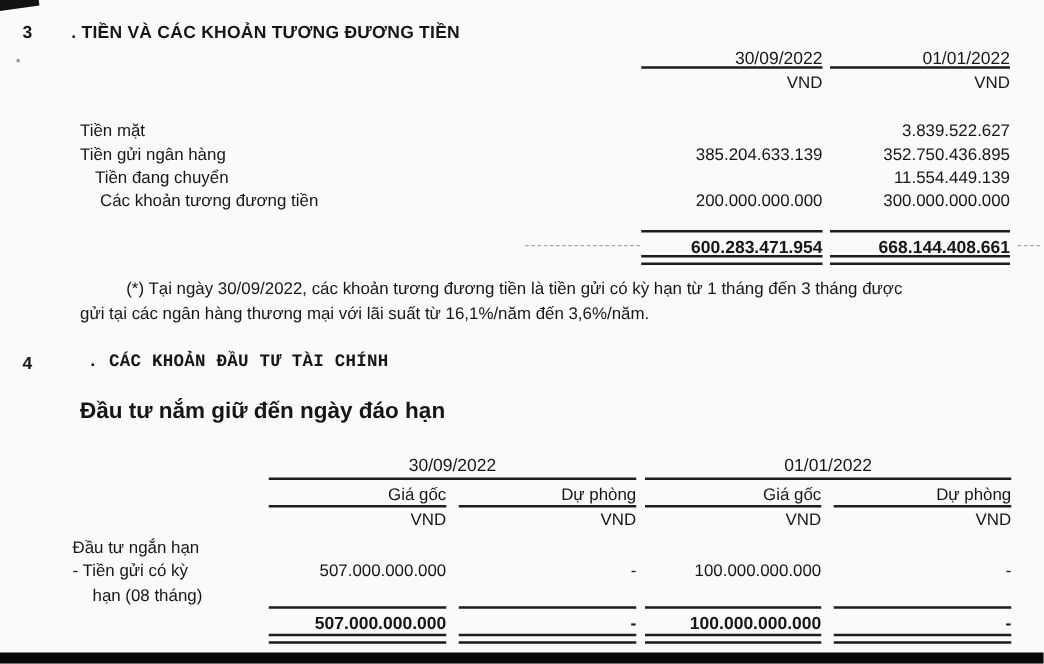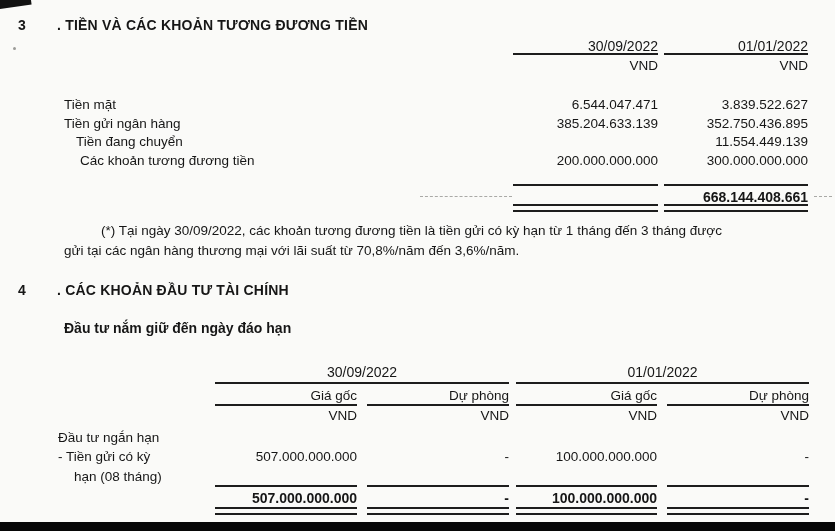--- a/index.html
+++ b/index.html
@@ -53,48 +53,48 @@
   <div class="abs heading" style="left:57px; top:16px;">. TIỀN VÀ CÁC KHOẢN TƯƠNG ĐƯƠNG TIỀN</div>
 
   <div class="abs num date t1c1" style="top:37px;">30/09/2022</div>
   <div class="abs num date t1c2" style="top:37px;">01/01/2022</div>
   <div class="abs rule t1c1" style="top:53px;"></div>
   <div class="abs rule t1c2" style="top:53px;"></div>
   <div class="abs num t1c1" style="top:57px;">VND</div>
   <div class="abs num t1c2" style="top:57px;">VND</div>
 
   <div class="abs" style="left:64px; top:96px;">Tiền mặt</div>
-  <div class="abs num t1c1" style="top:96px;">6.544.047.471</div>
   <div class="abs num t1c2" style="top:96px;">3.839.522.627</div>
 
   <div class="abs" style="left:64px; top:115px;">Tiền gửi ngân hàng</div>
   <div class="abs num t1c1" style="top:115px;">385.204.633.139</div>
   <div class="abs num t1c2" style="top:115px;">352.750.436.895</div>
 
   <div class="abs" style="left:76px; top:133px;">Tiền đang chuyển</div>
   <div class="abs num t1c2" style="top:133px;">11.554.449.139</div>
 
   <div class="abs" style="left:80px; top:152px;">Các khoản tương đương tiền</div>
   <div class="abs num t1c1" style="top:152px;">200.000.000.000</div>
   <div class="abs num t1c2" style="top:152px;">300.000.000.000</div>
 
   <div class="abs rule t1c1" style="top:184px;"></div>
   <div class="abs rule t1c2" style="top:184px;"></div>
   <div class="abs artifact" style="left:420px; top:196px; width:92px;"></div>
   <div class="abs artifact" style="left:814px; top:196px; width:18px;"></div>
+  <div class="abs num total t1c1" style="top:189px;">600.283.471.954</div>
   <div class="abs num total t1c2" style="top:189px;">668.144.408.661</div>
   <div class="abs dblrule t1c1" style="top:204px;"></div>
   <div class="abs dblrule t1c2" style="top:204px;"></div>
 
   <div class="abs" style="left:64px; top:222px; width:760px;margin-left:37px;">(*) Tại ngày 30/09/2022, các khoản tương đương tiền là tiền gửi có kỳ hạn từ 1 tháng đến 3 tháng được</div>
-  <div class="abs" style="left:64px; top:242px; width:760px;">gửi tại các ngân hàng thương mại với lãi suất từ 70,8%/năm đến 3,6%/năm.</div>
+  <div class="abs" style="left:64px; top:242px; width:760px;">gửi tại các ngân hàng thương mại với lãi suất từ 16,1%/năm đến 3,6%/năm.</div>
 
   <div class="abs heading" style="left:18px; top:281px;">4</div>
-  <div class="abs heading" style="left:57px; top:281px;">. CÁC KHOẢN ĐẦU TƯ TÀI CHÍNH</div>
-  <div class="abs bold" style="left:64px; top:319px; font-size:14px;">Đầu tư nắm giữ đến ngày đáo hạn</div>
+  <div class="abs heading" style="left:70px; top:281px;font-family:Liberation Mono, monospace;">. CÁC KHOẢN ĐẦU TƯ TÀI CHÍNH</div>
+  <div class="abs bold" style="left:64px; top:319px; font-size:18px;">Đầu tư nắm giữ đến ngày đáo hạn</div>
 
   <div class="abs center date t2g1" style="top:363px;">30/09/2022</div>
   <div class="abs center date t2g2" style="top:363px;">01/01/2022</div>
   <div class="abs rule t2g1" style="top:382px;"></div>
   <div class="abs rule t2g2" style="top:382px;"></div>
 
   <div class="abs num t2c1" style="top:387px;">Giá gốc</div>
   <div class="abs num t2c2" style="top:387px;">Dự phòng</div>
   <div class="abs num t2c3" style="top:387px;">Giá gốc</div>
   <div class="abs num t2c4" style="top:387px;">Dự phòng</div>

